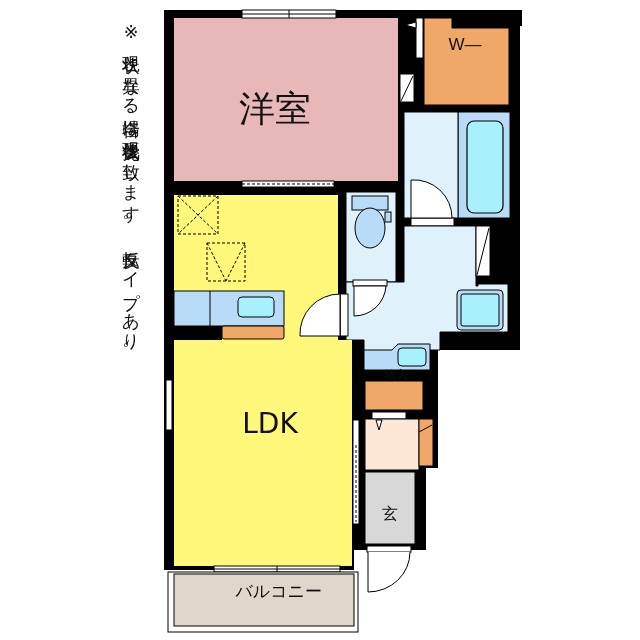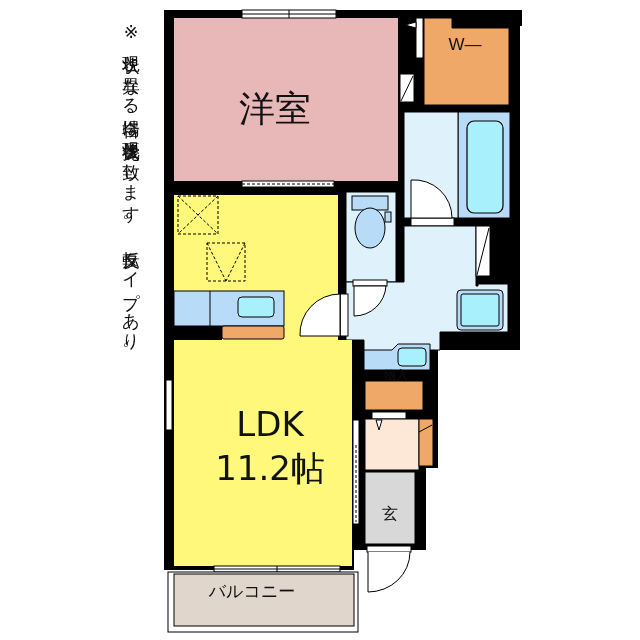--- a/index.html
+++ b/index.html
@@ -4,25 +4,25 @@
 <style>
   html, body { margin:0; padding:0; background:#ffffff; }
   body { width:640px; height:640px; position:relative; overflow:hidden; font-family:"DejaVu Sans", sans-serif; }
   .note {
     position:absolute; left:118px; top:22px; width:26px;
     writing-mode: vertical-rl; font-size:17.5px; line-height:26px; letter-spacing:0.6px; color:#111;
   }
   svg.plan { position:absolute; left:0; top:0; }
   .lbl { position:absolute; color:#111; text-align:center; white-space:nowrap; }
   .room-west { left:200px; top:52px; width:150px; font-size:36px; line-height:42px;margin-top:36px; }
-  .room-ldk { left:190px; top:402px; width:160px; font-size:34px; line-height:44px; }
+  .room-ldk { left:190px; top:402px; width:160px; font-size:28px; line-height:44px; }
   .wcl { left:424px; top:34px; width:82px; font-size:17px; line-height:22px; font-family:"Liberation Sans", sans-serif; }
   .mono { left:370px; top:367px; width:52px; font-size:12px; }
   .gen { left:368px; top:504px; width:44px; font-size:16px; }
-  .bal { left:182px; top:580px; width:140px; font-size:17px; text-align:center; }
+  .bal { left:182px; top:580px; width:140px; font-size:17px; text-align:right; }
 </style>
 </head>
 <body>
 
 <div class="note">※現状と異なる場合は現状優先と致します。 反転タイプあり。</div>
 
 <svg class="plan" width="640" height="640" viewBox="0 0 640 640">
 
   <rect x="164" y="10" width="356" height="180" fill="#000"></rect>
   <rect x="164" y="185" width="190" height="385" fill="#000"></rect>
@@ -124,17 +124,16 @@
 </svg>
 
 <div class="lbl room-west">
   <div>洋室</div>
 </div>
 <div class="lbl wcl">
   <div>W—</div>
 </div>
 <div class="lbl room-ldk">
   <div>LDK</div>
-  <div>11.2帖</div>
 </div>
 <div class="lbl mono">物入</div>
 <div class="lbl gen">玄</div>
 <div class="lbl bal">バルコニー</div>
 
 </body></html>

